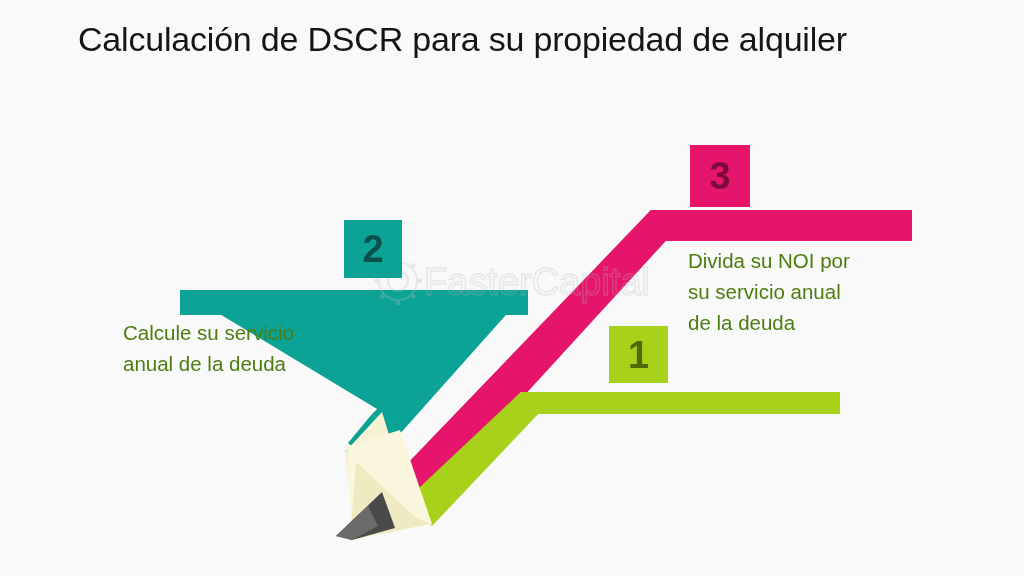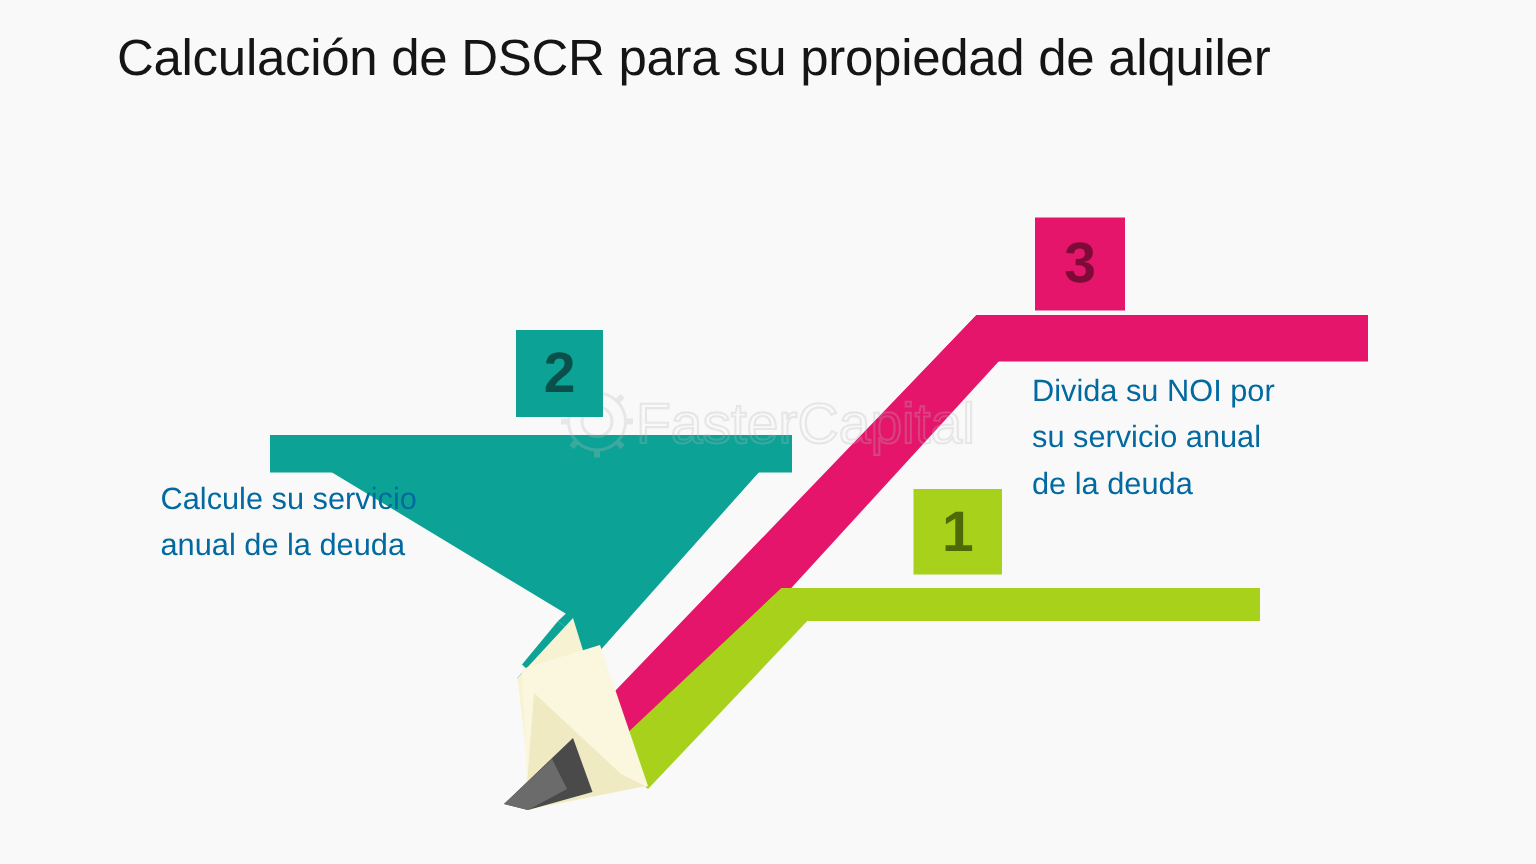--- a/index.html
+++ b/index.html
@@ -63,25 +63,25 @@
   #badge-3 {
     left: 690px; top: 145px;
     width: 60px; height: 62px;
     background: #e5156b;
     color: #7d0b38;
   }
   .caption {
     position: absolute;
     font-size: 20.5px;
     line-height: 31px;
-    color: #0369a1;
+    color: #4d7c0f;
     white-space: pre-line;
   }
   #caption-1 { left: 610px; top: 418px; width: 300px; }
-  #caption-2 { left: 107px; top: 317px; width: 290px; }
+  #caption-2 { left: 123px; top: 317px; width: 290px; }
   #caption-3 { left: 688px; top: 245px; width: 260px; }
 </style>
 </head>
 <body>
 
 <div id="stage">
 
   <div class="title">Calculación de DSCR para su propiedad de alquiler</div>
 
   <svg id="pencil-graphic" viewBox="0 0 1024 576">

